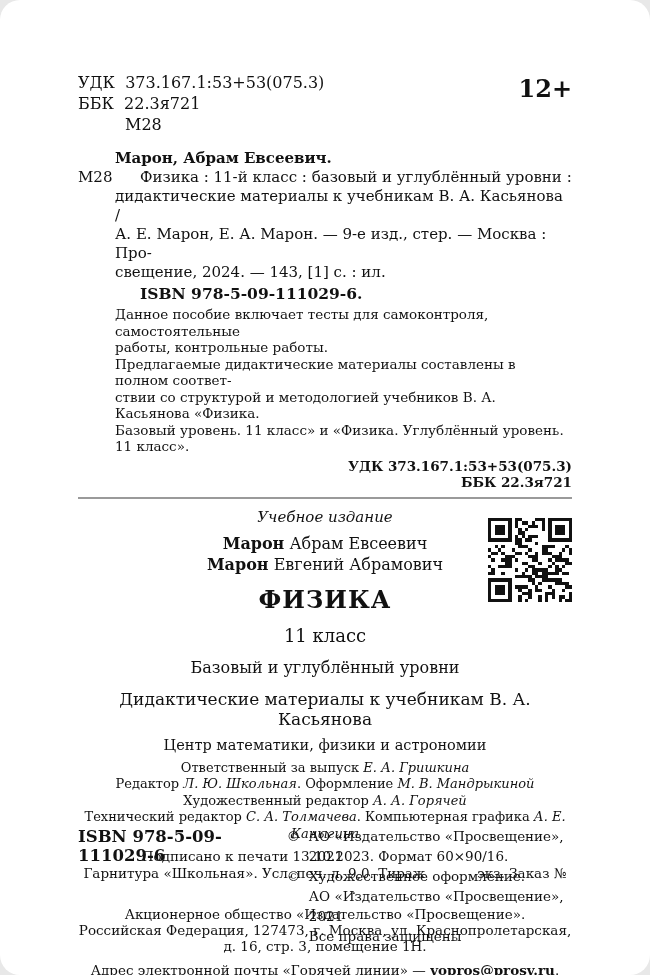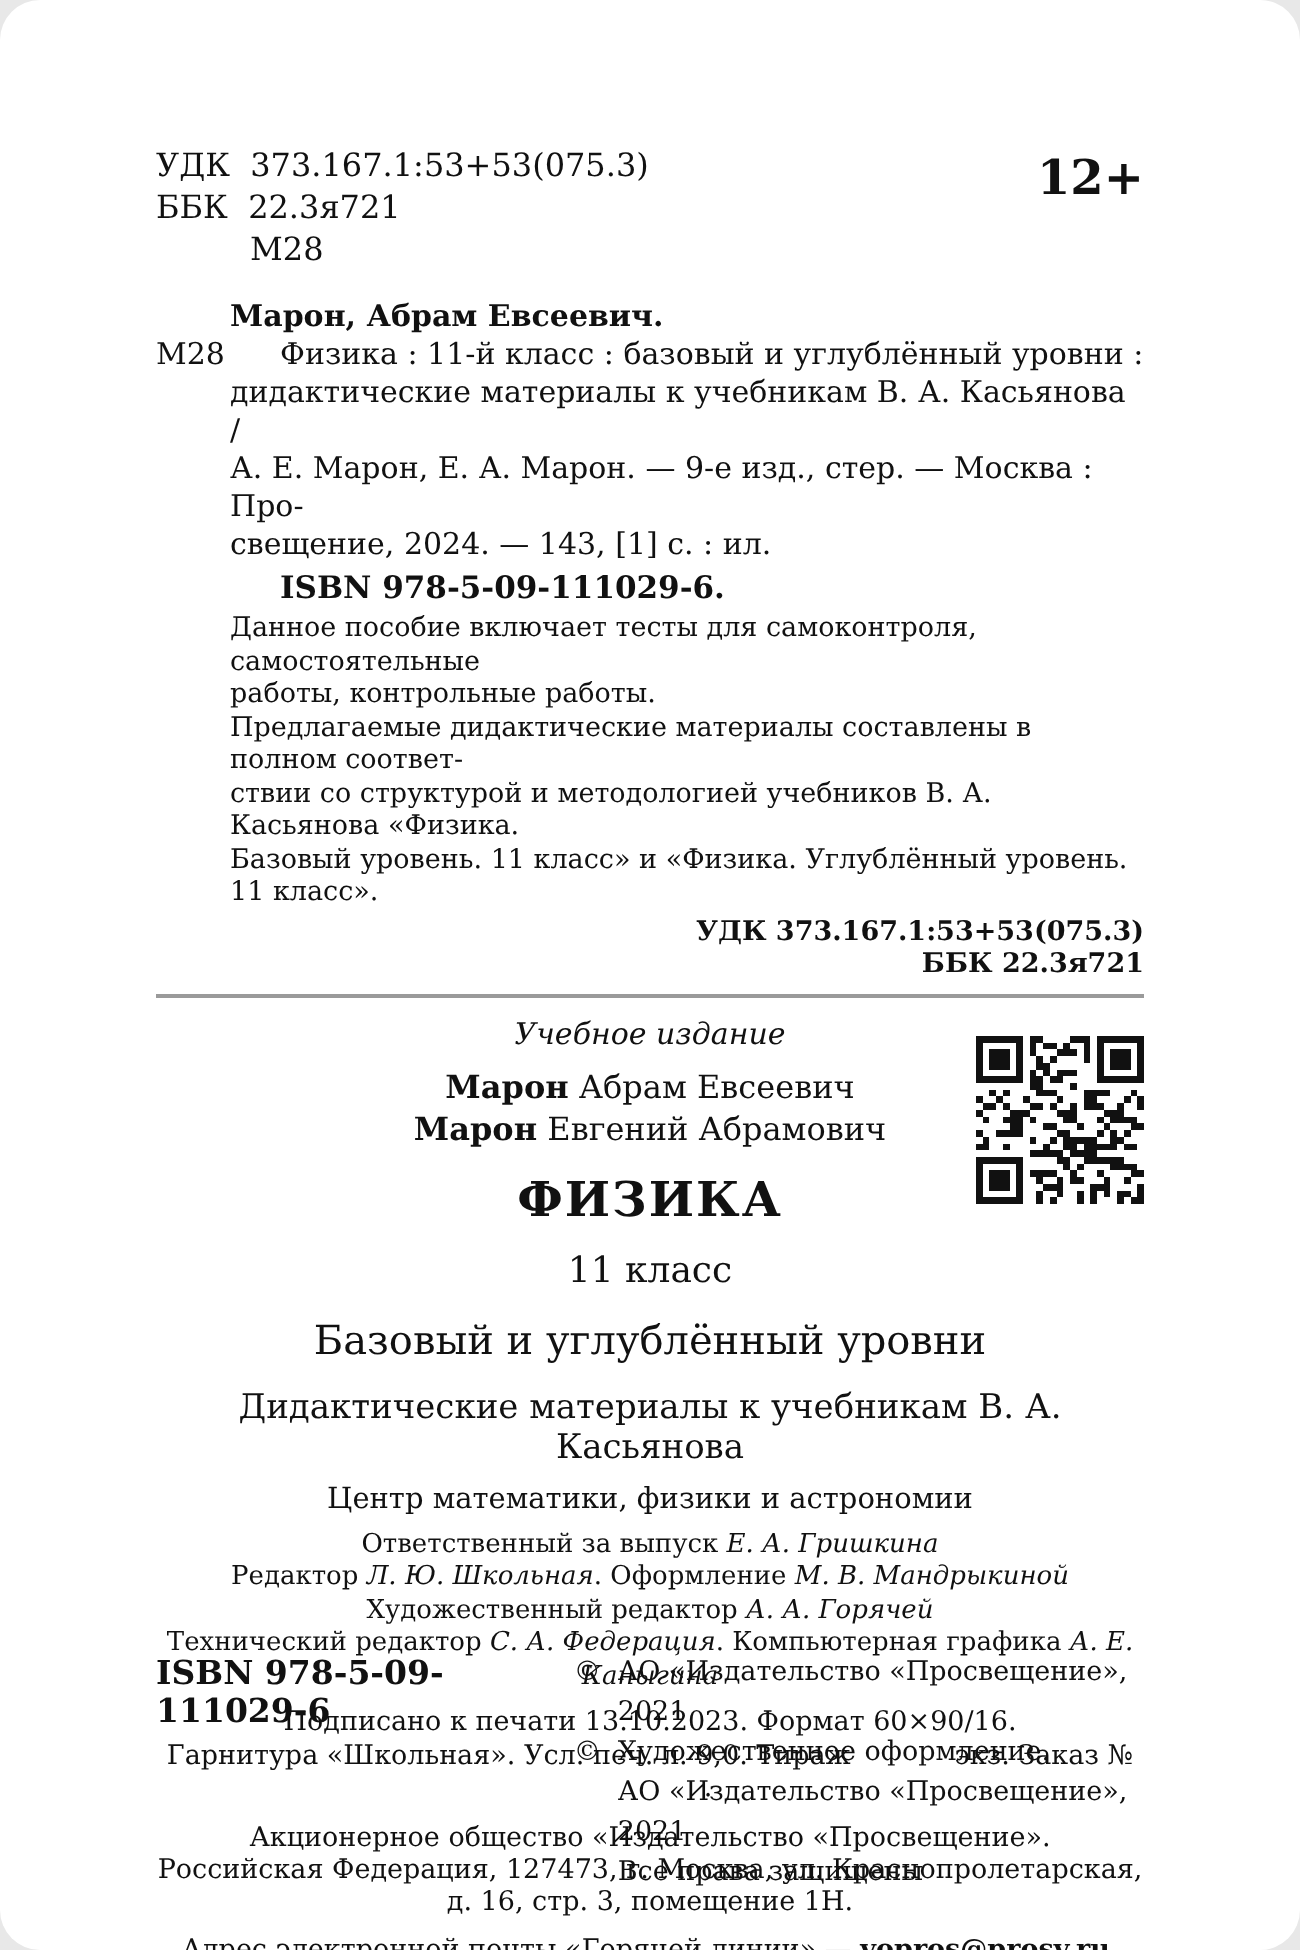--- a/index.html
+++ b/index.html
@@ -37,21 +37,21 @@
 
   .rule{border:none;border-top:2px solid #9a9a9a;margin:7px 0 0 0;}
 
   
   .lower{position:relative;}
   .qr{position:absolute;top:10px;right:0;width:84px;height:84px;}
   .edition-kind{margin-top:9px;font-size:15px;}
   .authors{margin-top:7px;font-size:16px;line-height:21px;}
   .book-title{margin-top:10px;font-size:24px;font-weight:bold;letter-spacing:1px;}
   .grade{margin-top:11px;font-size:18px;}
-  .levels{margin-top:12px;font-size:20px;}
+  .levels{margin-top:12px;font-size:16px;}
   .subtitle{margin-top:12px;font-size:17px;}
   .center-name{margin-top:8px;font-size:14.5px;}
   .credits{margin-top:7px;font-size:13px;line-height:16.5px;}
   .print-info{margin-top:6px;font-size:13.5px;line-height:16.5px;}
   .gap1{display:inline-block;width:52px;}
   .gap2{display:inline-block;width:58px;}
   .publisher{margin-top:8px;font-size:13.5px;line-height:16px;}
   .email-line{margin-top:8px;font-size:13.5px;}
 
   
@@ -305,21 +305,21 @@
     <div class="book-title c">ФИЗИКА</div>
     <div class="grade c">11 класс</div>
     <div class="levels c">Базовый и углублённый уровни</div>
     <div class="subtitle c">Дидактические материалы к учебникам В. А. Касьянова</div>
     <div class="center-name c">Центр математики, физики и астрономии</div>
 
     <div class="credits c">
       <div><span>Ответственный за выпуск </span><span class="i">Е. А. Гришкина</span></div>
       <div><span>Редактор </span><span class="i">Л. Ю. Школьная</span><span>. Оформление </span><span class="i">М. В. Мандрыкиной</span></div>
       <div><span>Художественный редактор </span><span class="i">А. А. Горячей</span></div>
-      <div><span>Технический редактор </span><span class="i">С. А. Федерация</span><span>. Компьютерная графика </span><span class="i">А. Е. Каныгина</span></div>
+      <div><span>Технический редактор </span><span class="i">С. А. Толмачева</span><span>. Компьютерная графика </span><span class="i">А. Е. Каныгина</span></div>
     </div>
 
     <div class="print-info c">
       <div>Подписано к печати 13.10.2023. Формат 60×90/16.</div>
       <div><span>Гарнитура «Школьная». Усл. печ. л. 9,0. Тираж</span><span class="gap1"></span><span>экз. Заказ №</span><span class="gap2"></span><span>.</span></div>
     </div>
 
     <div class="publisher c">
       <div>Акционерное общество «Издательство «Просвещение».</div>
       <div>Российская Федерация, 127473, г. Москва, ул. Краснопролетарская,</div>

